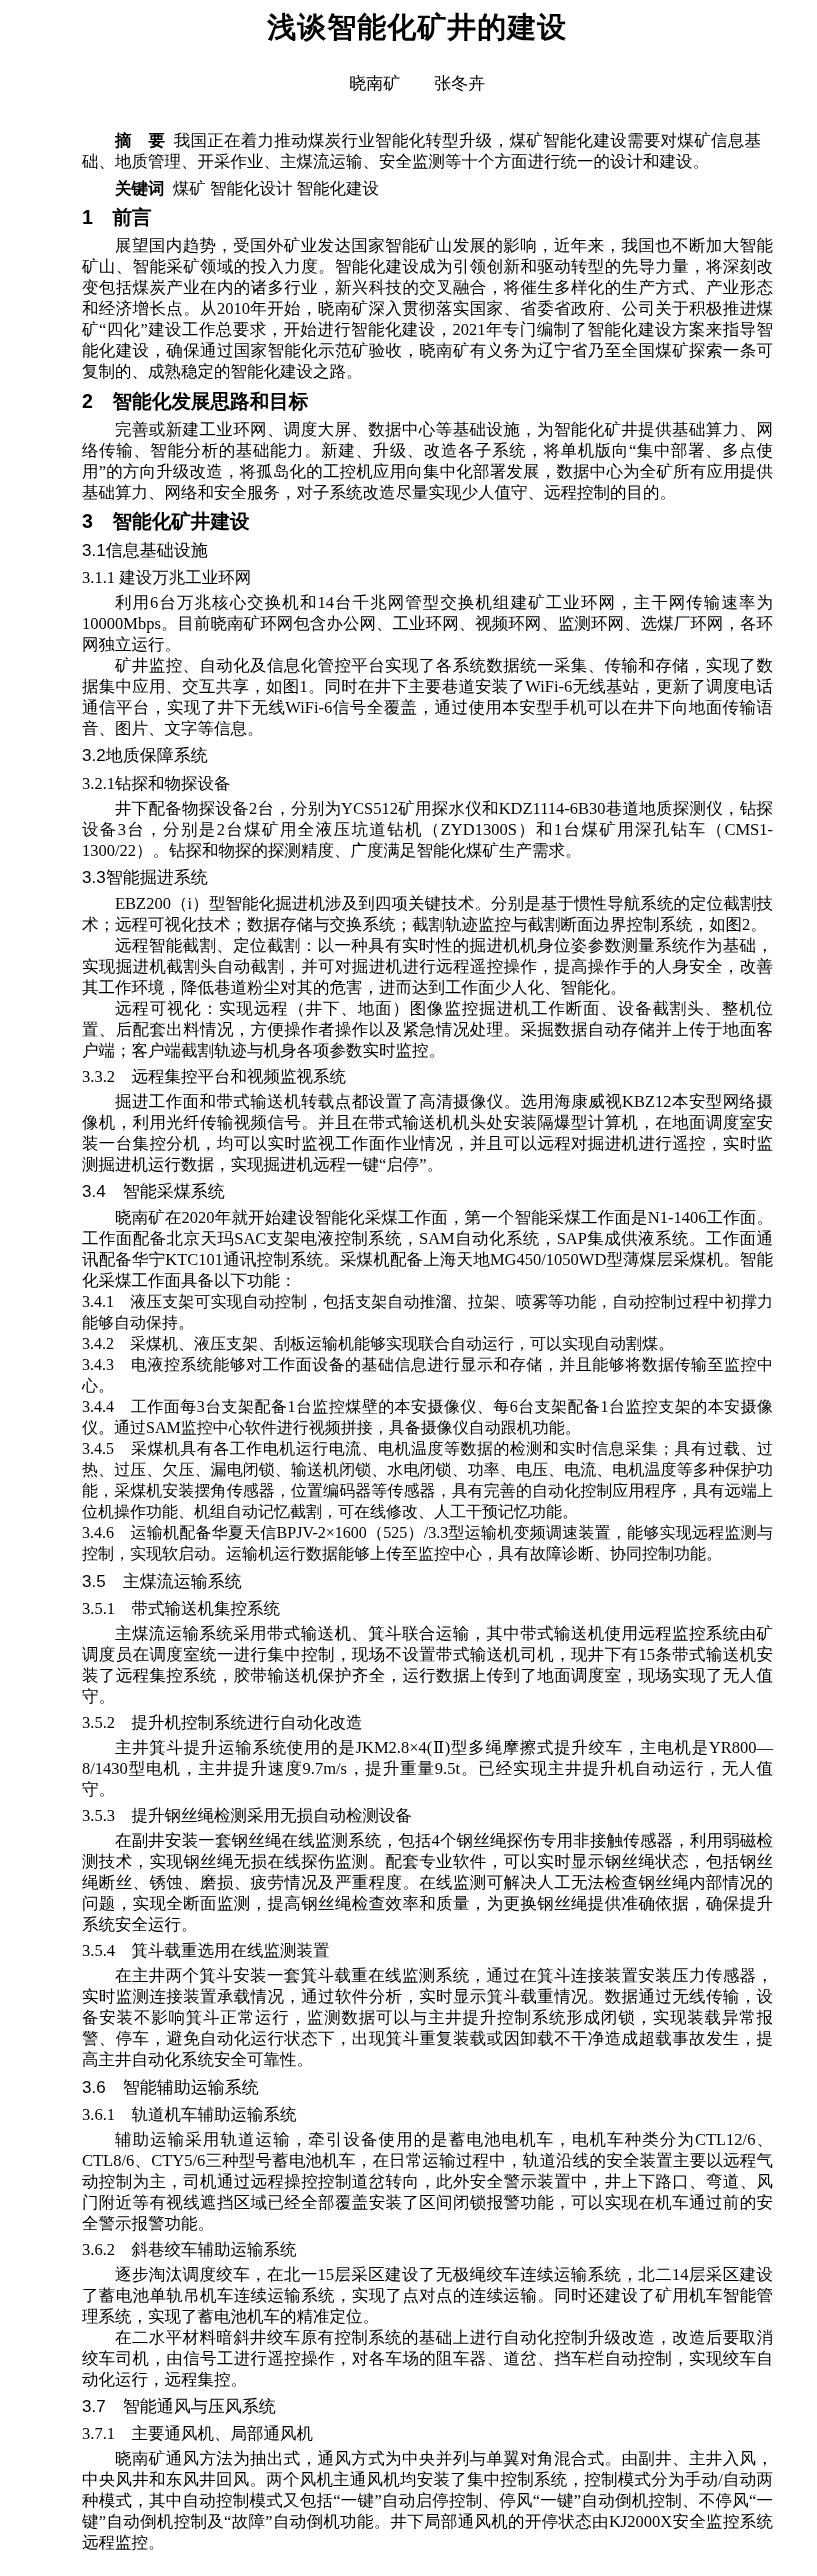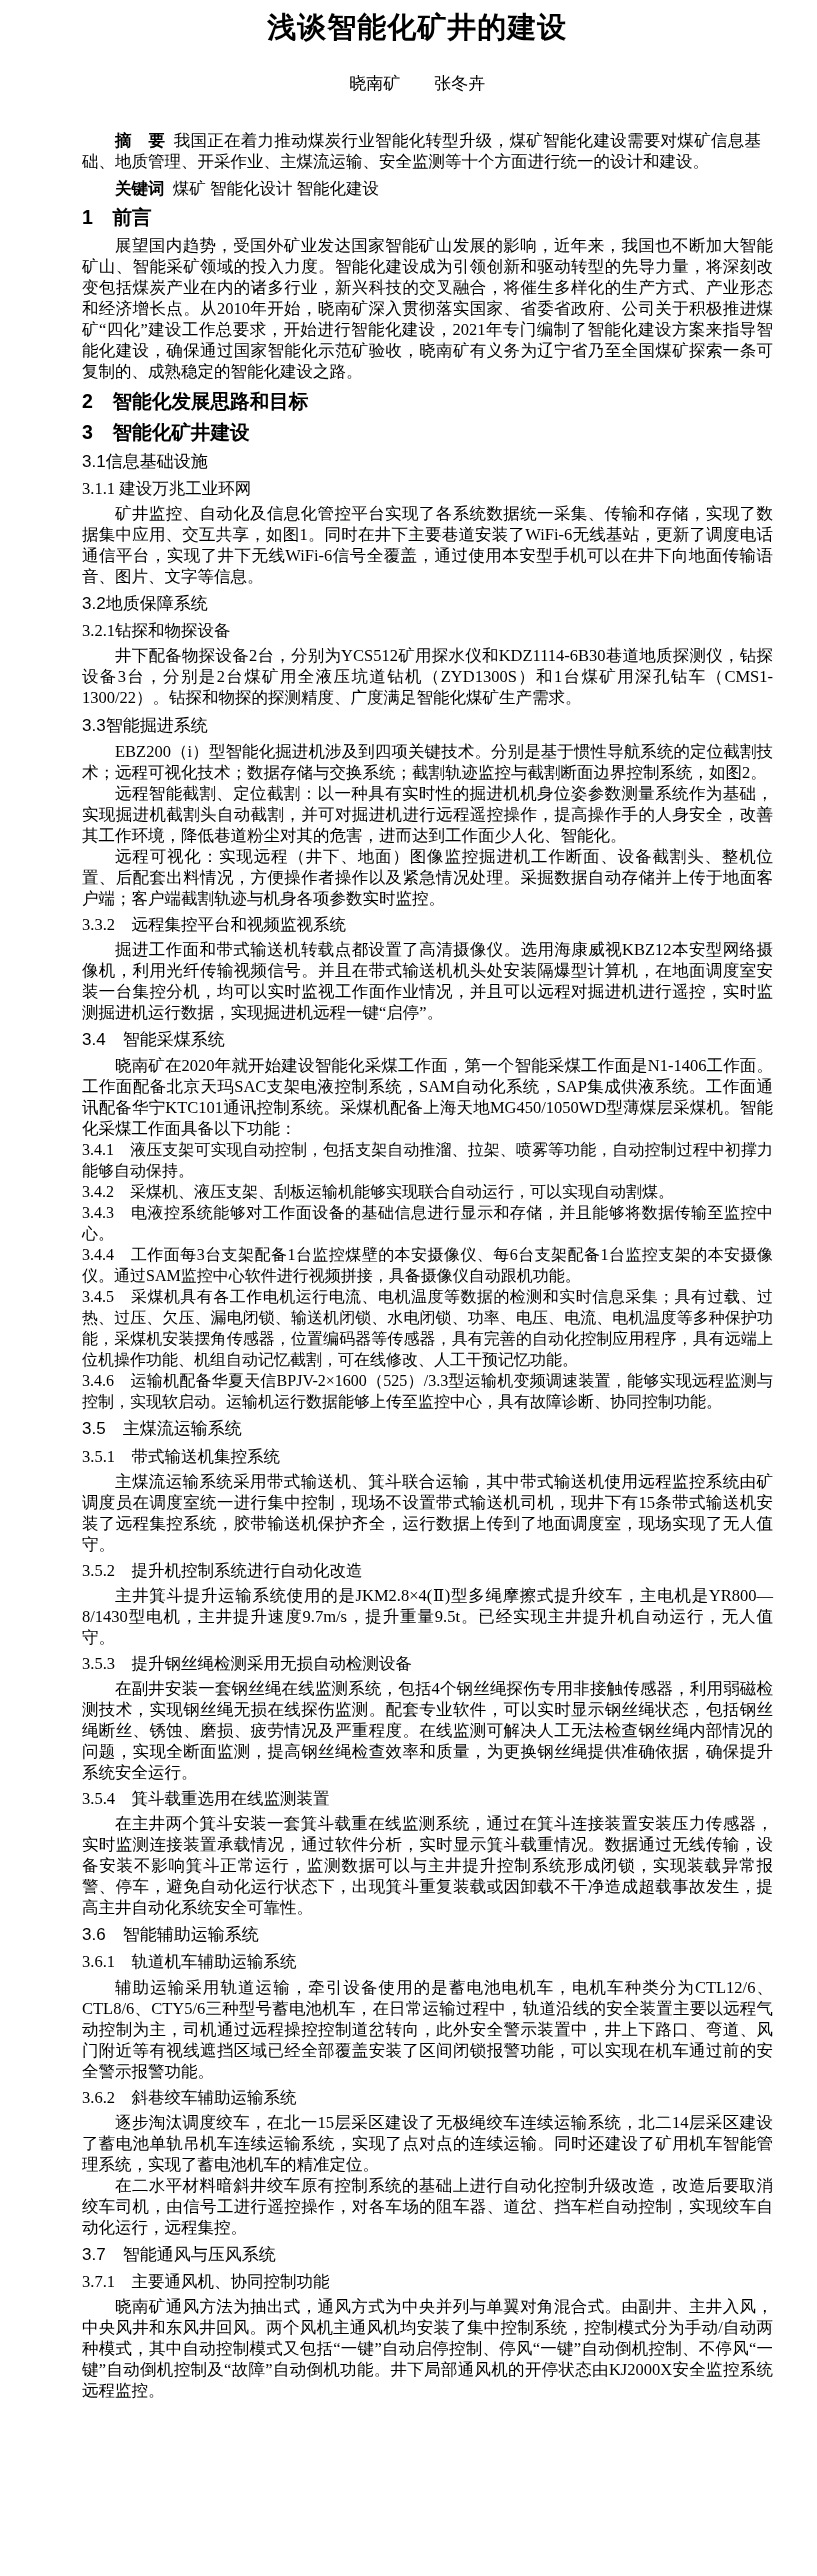--- a/index.html
+++ b/index.html
@@ -90,23 +90,25 @@
   <div class="authors">晓南矿　　张冬卉</div>
 
   <p class="abstract"><b>摘　要</b><span>我国正在着力推动煤炭行业智能化转型升级，煤矿智能化建设需要对煤矿信息基础、地质管理、开采作业、主煤流运输、安全监测等十个方面进行统一的设计和建设。</span></p>
 
   <p class="keywords"><b>关键词</b><span>煤矿 智能化设计 智能化建设</span></p>
 
   <div id="blocks">
       <h2 class="blk-h1">1　前言</h2>
       <p class="blk-p">展望国内趋势，受国外矿业发达国家智能矿山发展的影响，近年来，我国也不断加大智能矿山、智能采矿领域的投入力度。智能化建设成为引领创新和驱动转型的先导力量，将深刻改变包括煤炭产业在内的诸多行业，新兴科技的交叉融合，将催生多样化的生产方式、产业形态和经济增长点。从2010年开始，晓南矿深入贯彻落实国家、省委省政府、公司关于积极推进煤矿“四化”建设工作总要求，开始进行智能化建设，2021年专门编制了智能化建设方案来指导智能化建设，确保通过国家智能化示范矿验收，晓南矿有义务为辽宁省乃至全国煤矿探索一条可复制的、成熟稳定的智能化建设之路。</p>
       <h2 class="blk-h1">2　智能化发展思路和目标</h2>
+      <p class="blk-p">完善或新建工业环网、调度大屏、数据中心等基础设施，为智能化矿井提供基础算力、网络传输、智能分析的基础能力。新建、升级、改造各子系统，将单机版向“集中部署、多点使用”的方向升级改造，将孤岛化的工控机应用向集中化部署发展，数据中心为全矿所有应用提供基础算力、网络和安全服务，对子系统改造尽量实现少人值守、远程控制的目的。</p>
       <h2 class="blk-h1">3　智能化矿井建设</h2>
       <h3 class="blk-h2">3.1信息基础设施</h3>
       <h4 class="blk-h3">3.1.1 建设万兆工业环网</h4>
+      <p class="blk-p">利用6台万兆核心交换机和14台千兆网管型交换机组建矿工业环网，主干网传输速率为10000Mbps。目前晓南矿环网包含办公网、工业环网、视频环网、监测环网、选煤厂环网，各环网独立运行。</p>
       <p class="blk-p">矿井监控、自动化及信息化管控平台实现了各系统数据统一采集、传输和存储，实现了数据集中应用、交互共享，如图1。同时在井下主要巷道安装了WiFi-6无线基站，更新了调度电话通信平台，实现了井下无线WiFi-6信号全覆盖，通过使用本安型手机可以在井下向地面传输语音、图片、文字等信息。</p>
       <h3 class="blk-h2">3.2地质保障系统</h3>
       <h4 class="blk-h3">3.2.1钻探和物探设备</h4>
       <p class="blk-p">井下配备物探设备2台，分别为YCS512矿用探水仪和KDZ1114-6B30巷道地质探测仪，钻探设备3台，分别是2台煤矿用全液压坑道钻机（ZYD1300S）和1台煤矿用深孔钻车（CMS1-1300/22）。钻探和物探的探测精度、广度满足智能化煤矿生产需求。</p>
       <h3 class="blk-h2">3.3智能掘进系统</h3>
       <p class="blk-p">EBZ200（i）型智能化掘进机涉及到四项关键技术。分别是基于惯性导航系统的定位截割技术；远程可视化技术；数据存储与交换系统；截割轨迹监控与截割断面边界控制系统，如图2。</p>
       <p class="blk-p">远程智能截割、定位截割：以一种具有实时性的掘进机机身位姿参数测量系统作为基础，实现掘进机截割头自动截割，并可对掘进机进行远程遥控操作，提高操作手的人身安全，改善其工作环境，降低巷道粉尘对其的危害，进而达到工作面少人化、智能化。</p>
       <p class="blk-p">远程可视化：实现远程（井下、地面）图像监控掘进机工作断面、设备截割头、整机位置、后配套出料情况，方便操作者操作以及紧急情况处理。采掘数据自动存储并上传于地面客户端；客户端截割轨迹与机身各项参数实时监控。</p>
       <h4 class="blk-h3">3.3.2　远程集控平台和视频监视系统</h4>
       <p class="blk-p">掘进工作面和带式输送机转载点都设置了高清摄像仪。选用海康威视KBZ12本安型网络摄像机，利用光纤传输视频信号。并且在带式输送机机头处安装隔爆型计算机，在地面调度室安装一台集控分机，均可以实时监视工作面作业情况，并且可以远程对掘进机进行遥控，实时监测掘进机运行数据，实现掘进机远程一键“启停”。</p>
@@ -127,18 +129,18 @@
       <p class="blk-p">在副井安装一套钢丝绳在线监测系统，包括4个钢丝绳探伤专用非接触传感器，利用弱磁检测技术，实现钢丝绳无损在线探伤监测。配套专业软件，可以实时显示钢丝绳状态，包括钢丝绳断丝、锈蚀、磨损、疲劳情况及严重程度。在线监测可解决人工无法检查钢丝绳内部情况的问题，实现全断面监测，提高钢丝绳检查效率和质量，为更换钢丝绳提供准确依据，确保提升系统安全运行。</p>
       <h4 class="blk-h3">3.5.4　箕斗载重选用在线监测装置</h4>
       <p class="blk-p">在主井两个箕斗安装一套箕斗载重在线监测系统，通过在箕斗连接装置安装压力传感器，实时监测连接装置承载情况，通过软件分析，实时显示箕斗载重情况。数据通过无线传输，设备安装不影响箕斗正常运行，监测数据可以与主井提升控制系统形成闭锁，实现装载异常报警、停车，避免自动化运行状态下，出现箕斗重复装载或因卸载不干净造成超载事故发生，提高主井自动化系统安全可靠性。</p>
       <h3 class="blk-h2">3.6　智能辅助运输系统</h3>
       <h4 class="blk-h3">3.6.1　轨道机车辅助运输系统</h4>
       <p class="blk-p">辅助运输采用轨道运输，牵引设备使用的是蓄电池电机车，电机车种类分为CTL12/6、CTL8/6、CTY5/6三种型号蓄电池机车，在日常运输过程中，轨道沿线的安全装置主要以远程气动控制为主，司机通过远程操控控制道岔转向，此外安全警示装置中，井上下路口、弯道、风门附近等有视线遮挡区域已经全部覆盖安装了区间闭锁报警功能，可以实现在机车通过前的安全警示报警功能。</p>
       <h4 class="blk-h3">3.6.2　斜巷绞车辅助运输系统</h4>
       <p class="blk-p">逐步淘汰调度绞车，在北一15层采区建设了无极绳绞车连续运输系统，北二14层采区建设了蓄电池单轨吊机车连续运输系统，实现了点对点的连续运输。同时还建设了矿用机车智能管理系统，实现了蓄电池机车的精准定位。</p>
       <p class="blk-p">在二水平材料暗斜井绞车原有控制系统的基础上进行自动化控制升级改造，改造后要取消绞车司机，由信号工进行遥控操作，对各车场的阻车器、道岔、挡车栏自动控制，实现绞车自动化运行，远程集控。</p>
       <h3 class="blk-h2">3.7　智能通风与压风系统</h3>
-      <h4 class="blk-h3">3.7.1　主要通风机、协同控制功能</h4>
+      <h4 class="blk-h3">3.7.1　主要通风机、局部通风机</h4>
       <p class="blk-p">晓南矿通风方法为抽出式，通风方式为中央并列与单翼对角混合式。由副井、主井入风，中央风井和东风井回风。两个风机主通风机均安装了集中控制系统，控制模式分为手动/自动两种模式，其中自动控制模式又包括“一键”自动启停控制、停风“一键”自动倒机控制、不停风“一键”自动倒机控制及“故障”自动倒机功能。井下局部通风机的开停状态由KJ2000X安全监控系统远程监控。</p>
     </div>
 
 </div>
 
 
 </body></html>

